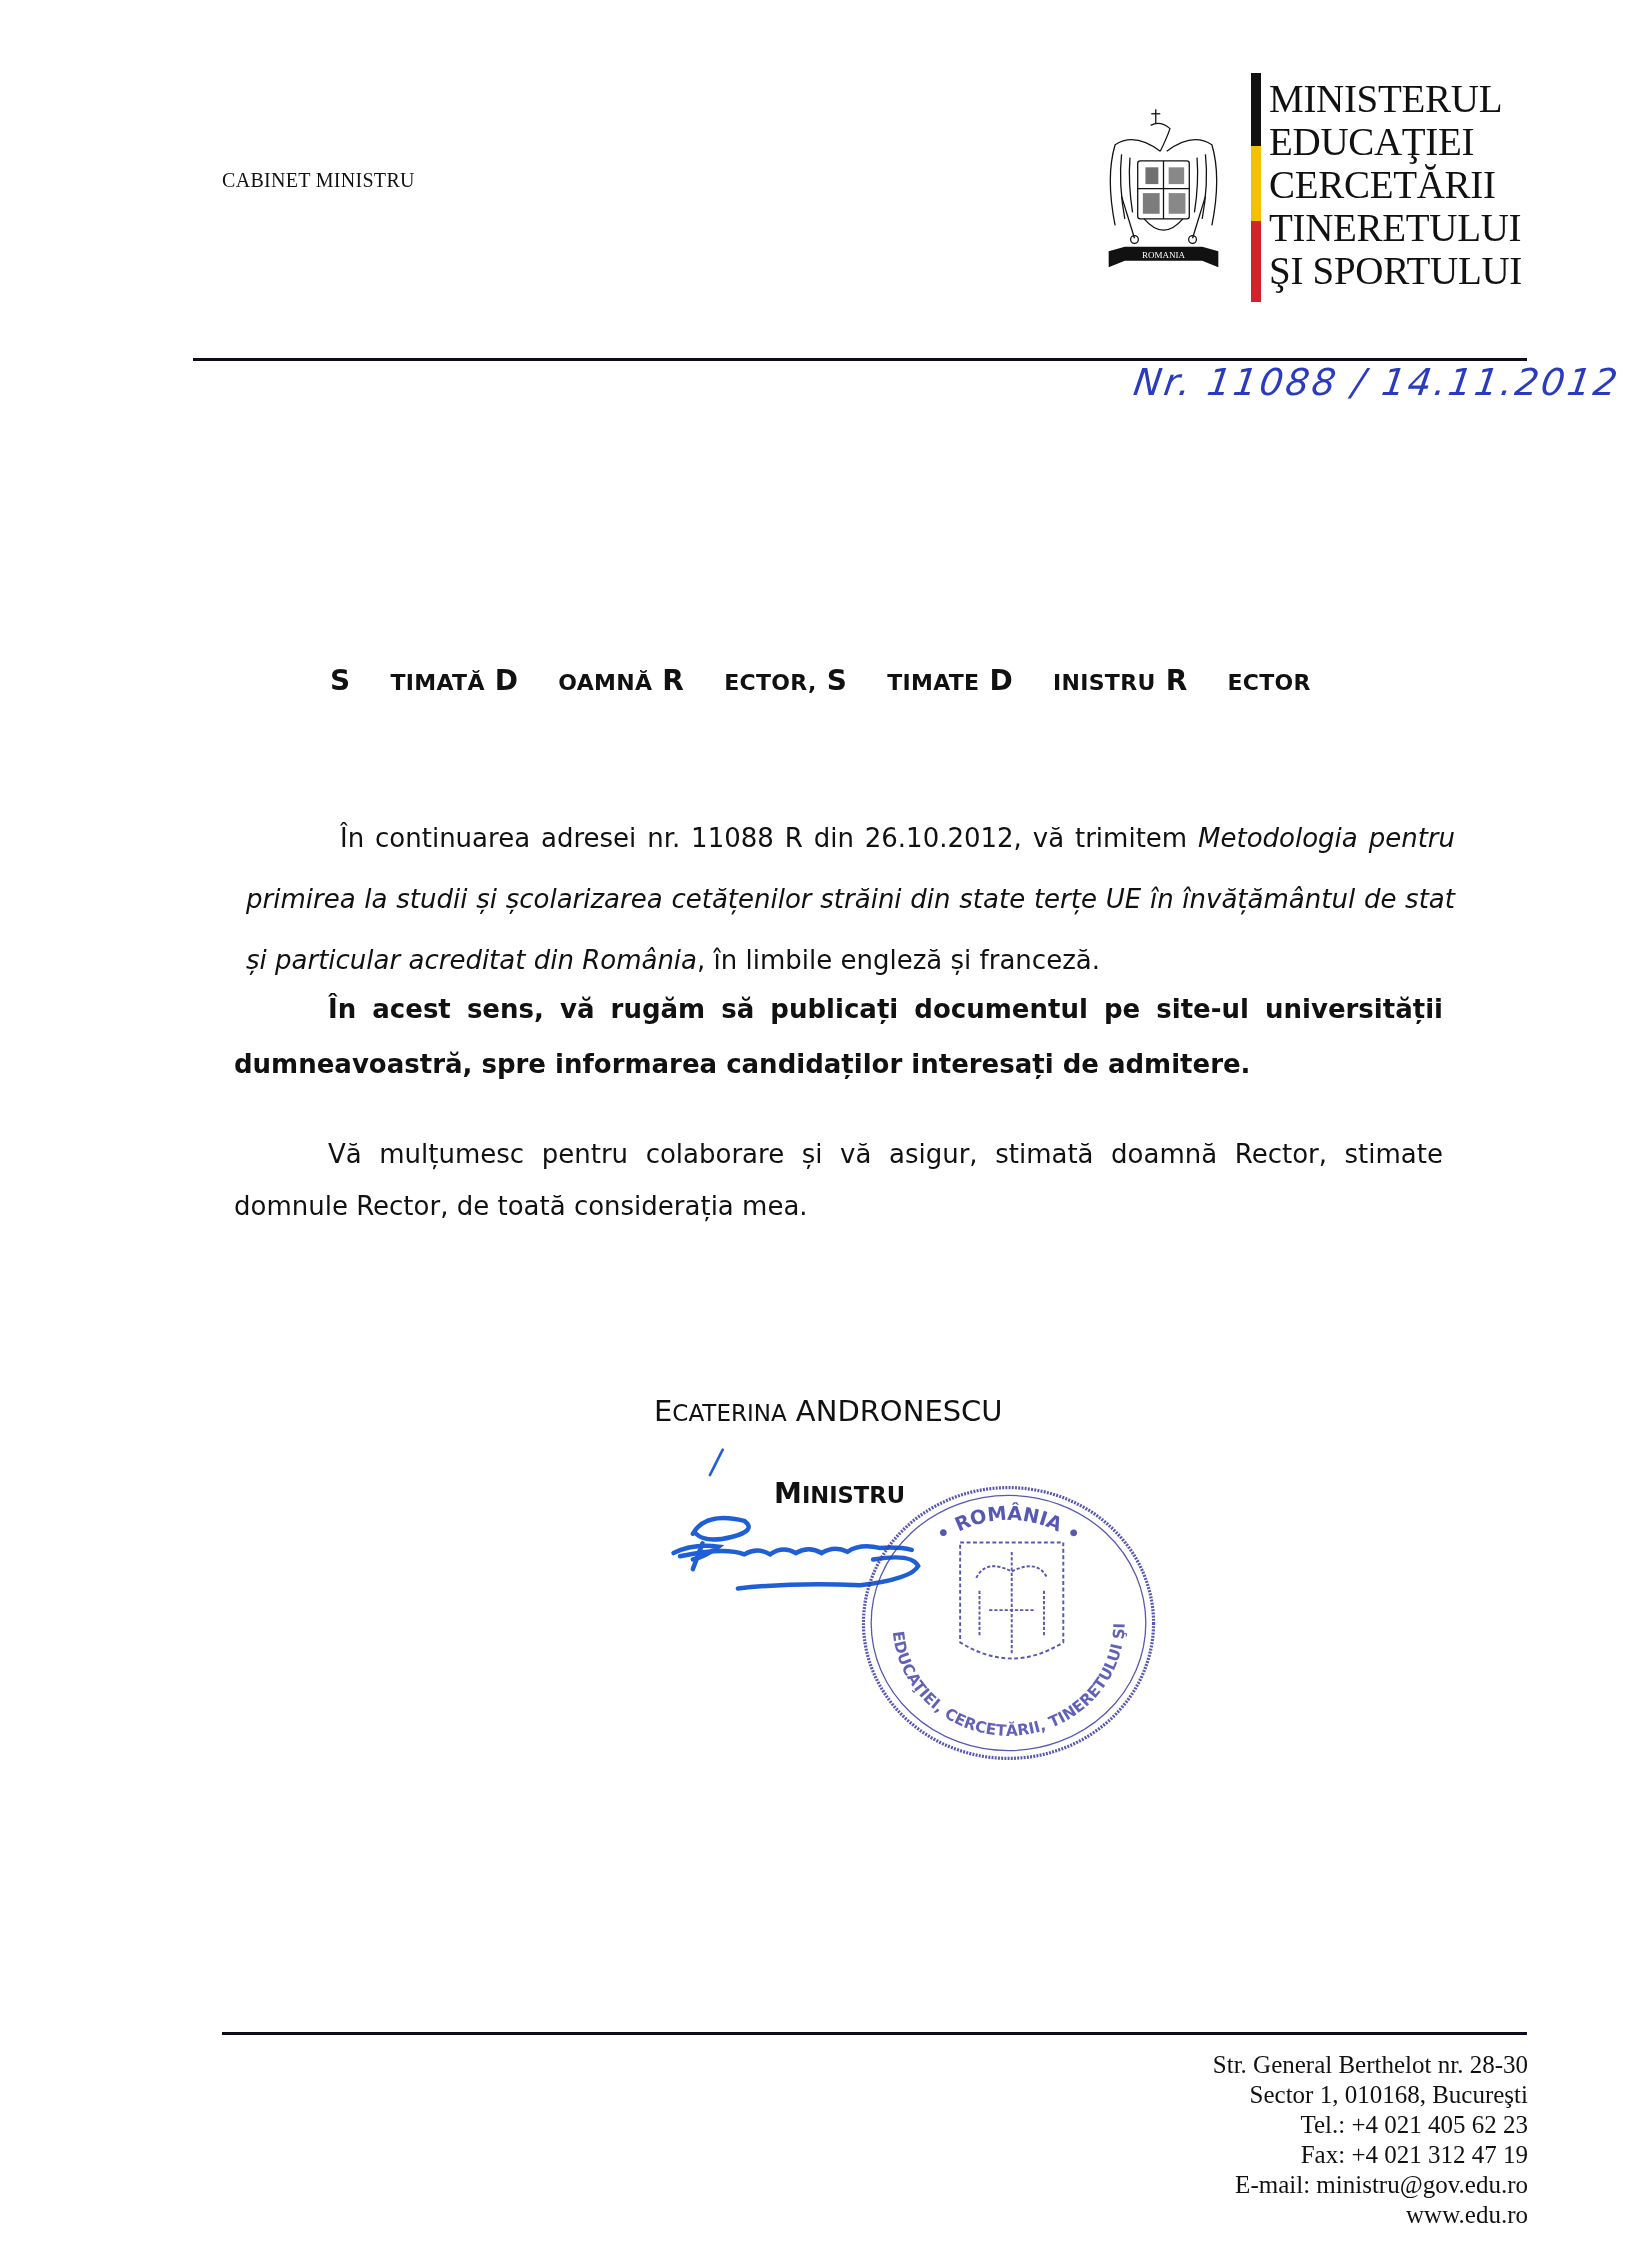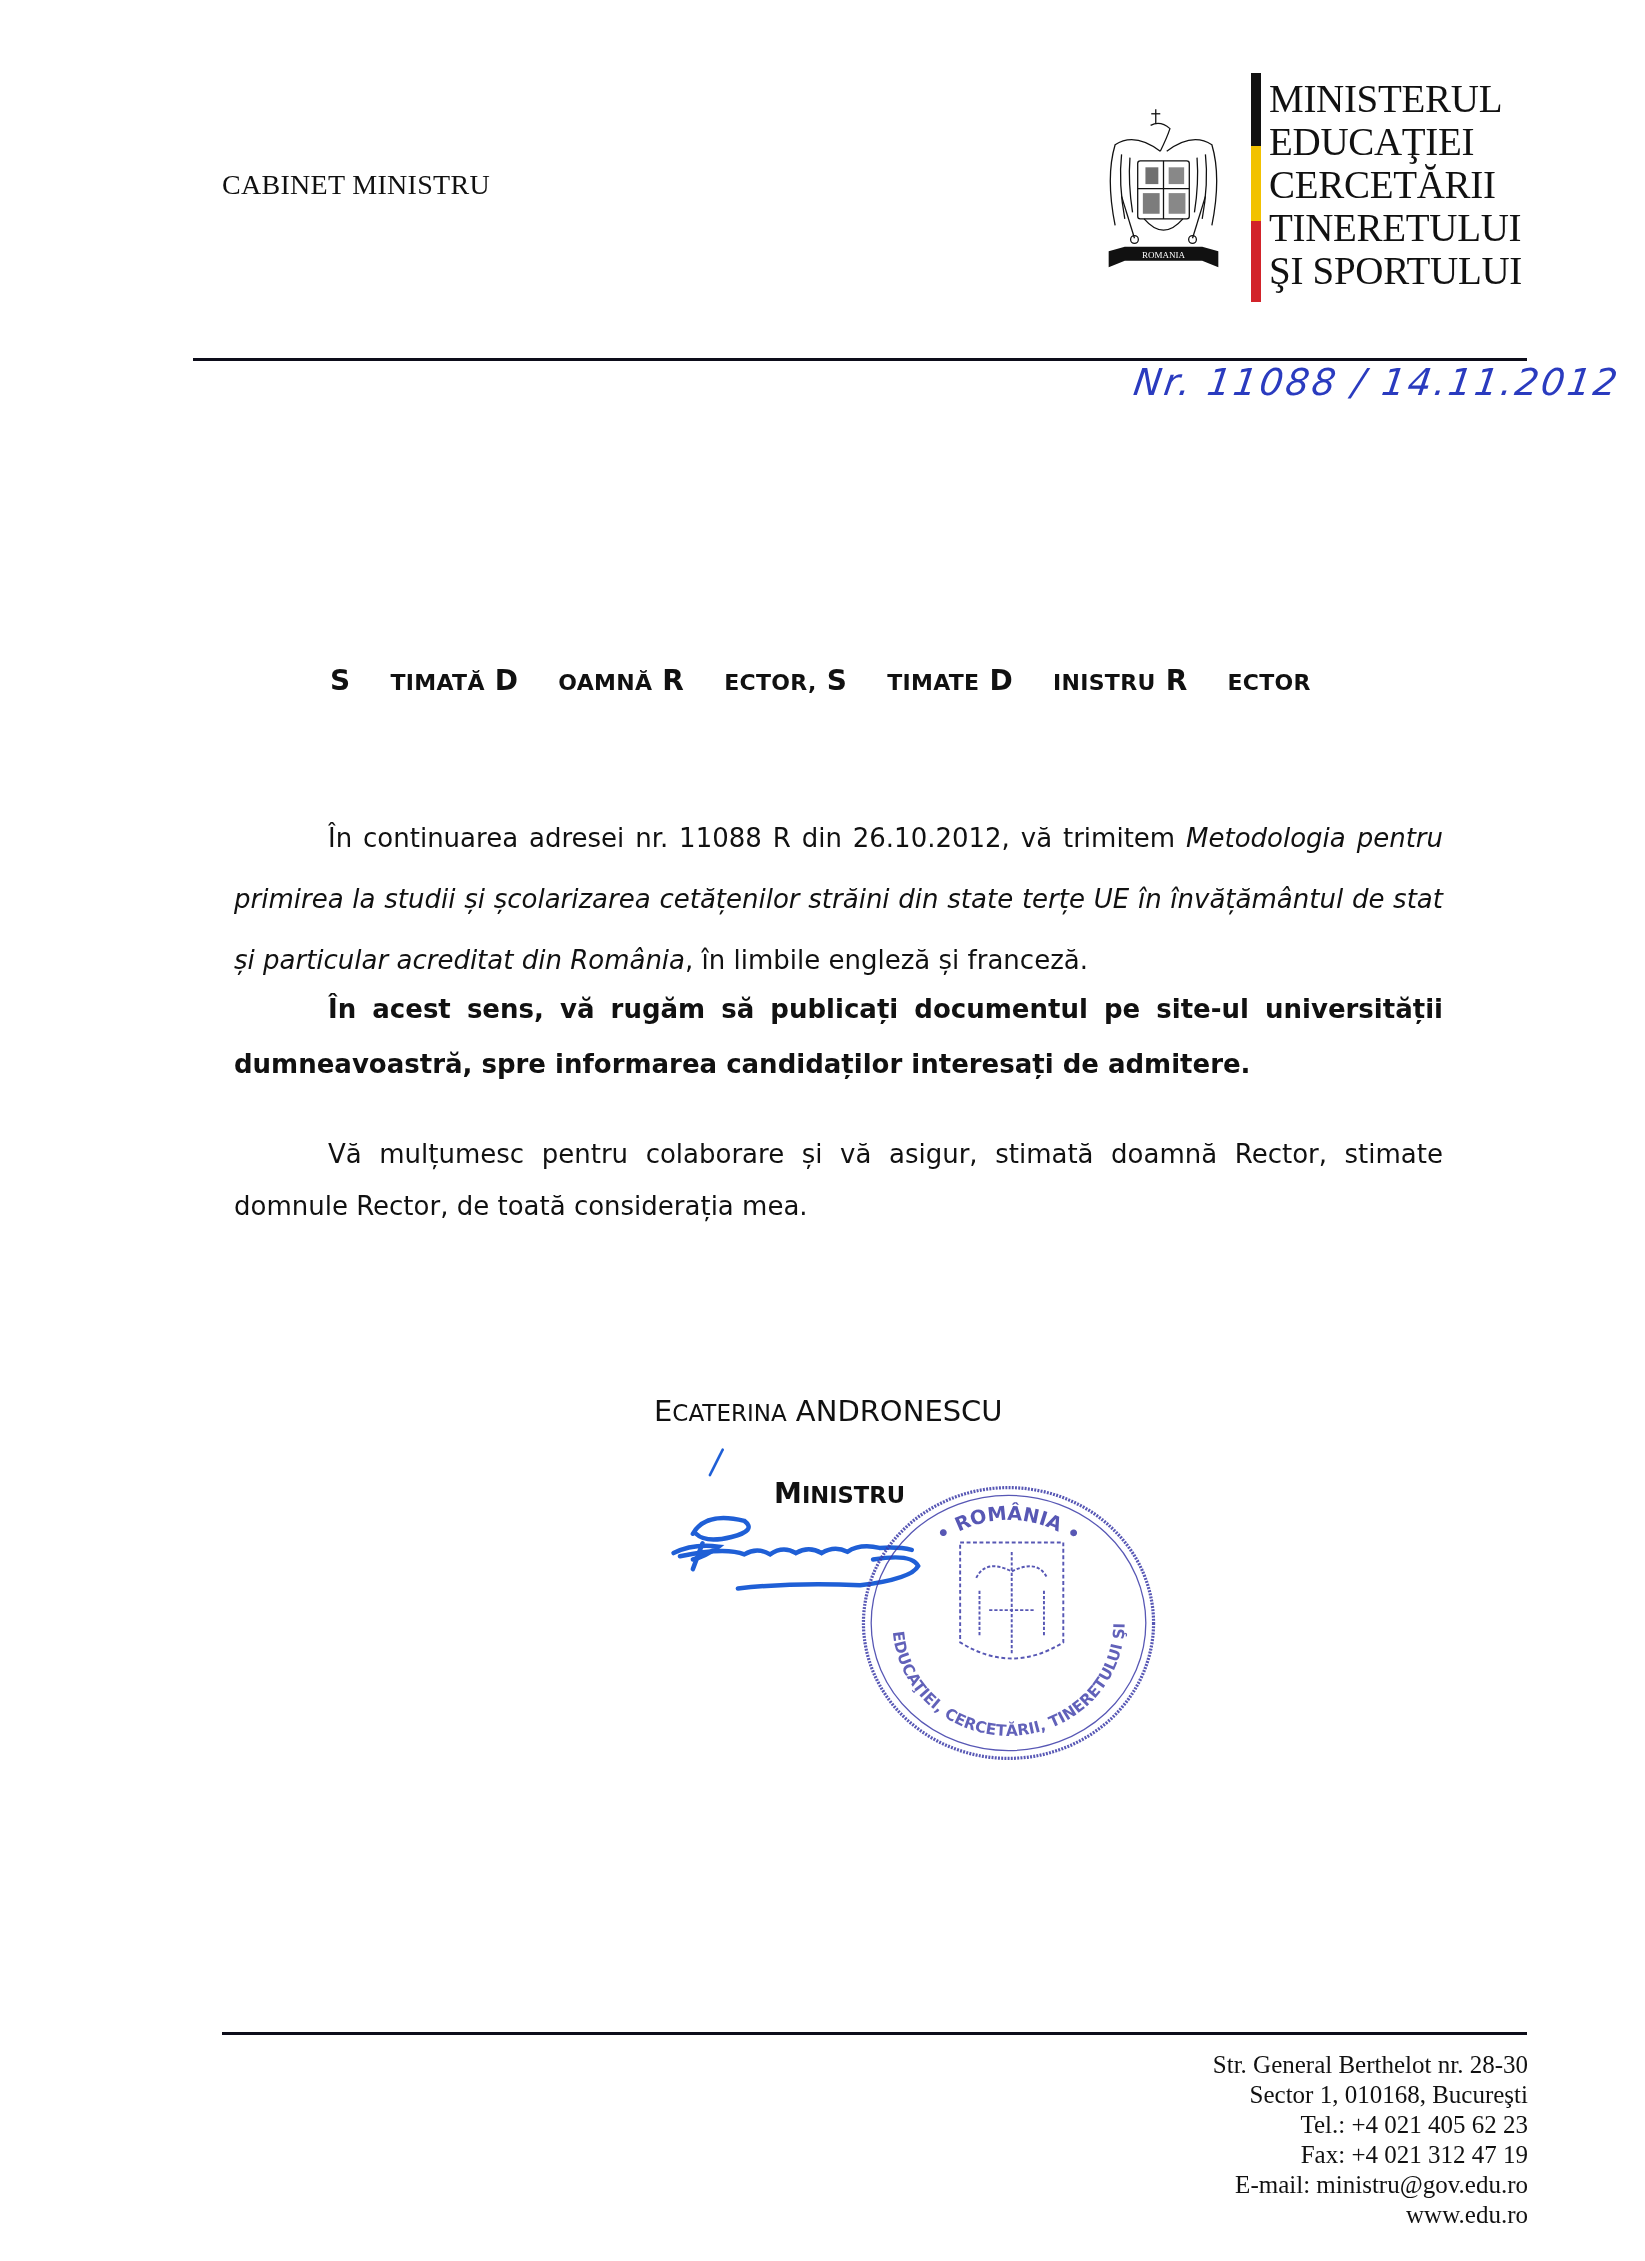--- a/index.html
+++ b/index.html
@@ -1,37 +1,37 @@
 <!DOCTYPE html>
 <html style="font-size:10.3px"><head>
 <meta charset="utf-8">
 <style>
   html, body { margin:0; padding:0; background:#ffffff; }
   body { width:1645px; height:2261px; position:relative; overflow:hidden; color:#111; }
   .abs { position:absolute; }
   .serif { font-family:"Liberation Serif", "DejaVu Serif", serif; }
   .sans { font-family:"DejaVu Sans", "Liberation Sans", sans-serif; }
 
-  #cabinet { left:222px; top:169px; font-size:28px; letter-spacing:0.3px; }
+  #cabinet { left:222px; top:169px; font-size:20px; letter-spacing:0.3px; }
 
   #crest { left:1099px; top:106px; width:129px; height:171px; }
   #tricolor { left:1251px; top:73px; width:9.7px; height:229px; }
   #tricolor div { width:100%; }
   #ministry-name { left:1269px; top:77px; font-size:39px; line-height:43px; letter-spacing:-0.3px; }
 
   #header-rule { left:193px; top:358px; width:1334px; height:2.6px; background:#0d0d1a; }
 
   #reg-number { left:1134px; top:361px; font-size:37px; color:#2a3bbf; font-style:italic; font-family:"DejaVu Sans", sans-serif; transform:skewX(-8deg); letter-spacing:2.6px; }
 
   #salutation { left:330px; top:664px; font-size:28px; font-weight:bold; letter-spacing:0.3px; }
   #salutation .sc { font-size:22px;margin-left:40px; }
 
   .para { left:234px; width:1209px; font-size:26px; line-height:61px; text-align:justify; }
   .para .indent { display:inline-block; width:94px; }
-  #p1 { top:808px; }
+  #p1 { top:808px;margin-left:12px; }
   #p2 { top:982px; line-height:55px;font-weight:bold; }
   #p3 { top:1128px; line-height:52px; }
   .para i { font-style:italic; }
 
   #signer-name { left:654px; top:1394px; font-size:29px; font-weight:normal; }
   #signer-name .sc { font-size:23px; }
   #signer-title { left:774px; top:1477px; font-size:28px; font-weight:bold; }
   #signer-title .sc { font-size:22.6px; }
 
   #tick-mark { left:706px; top:1447px; width:19.3px; height:32px; }

